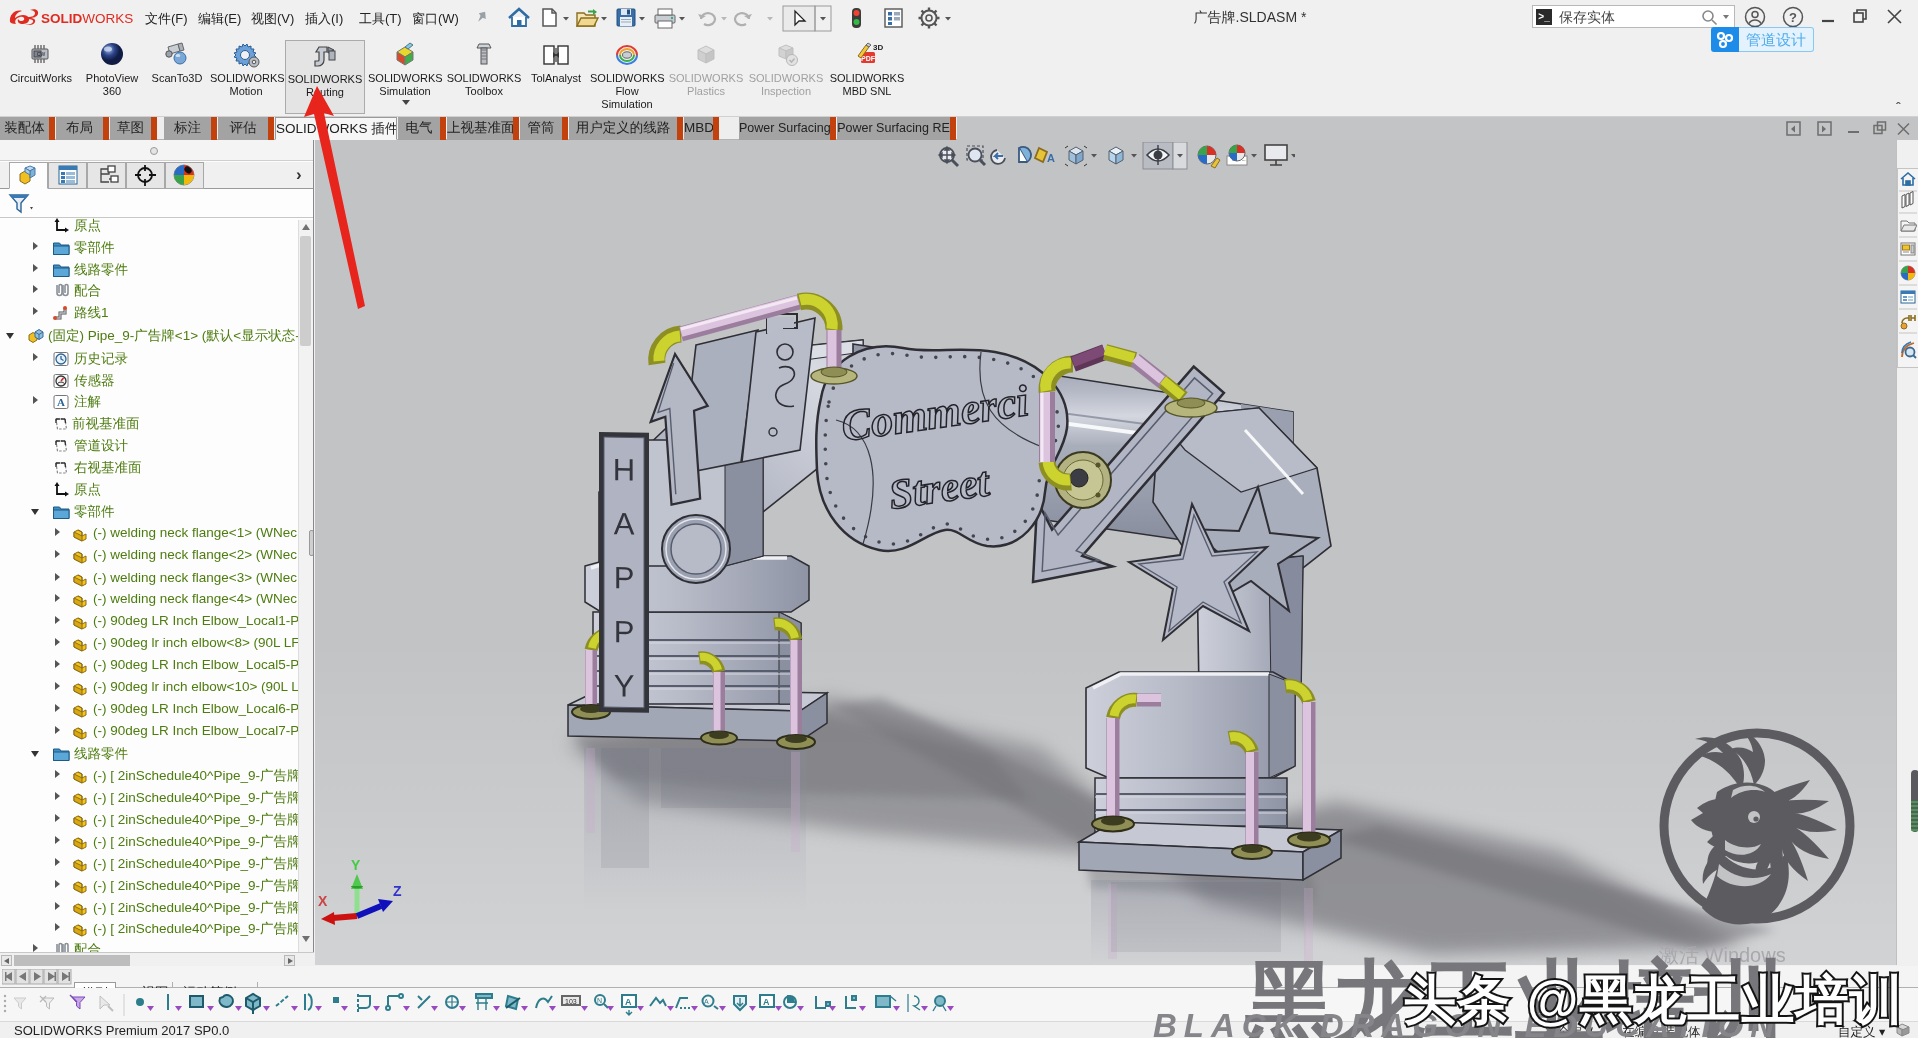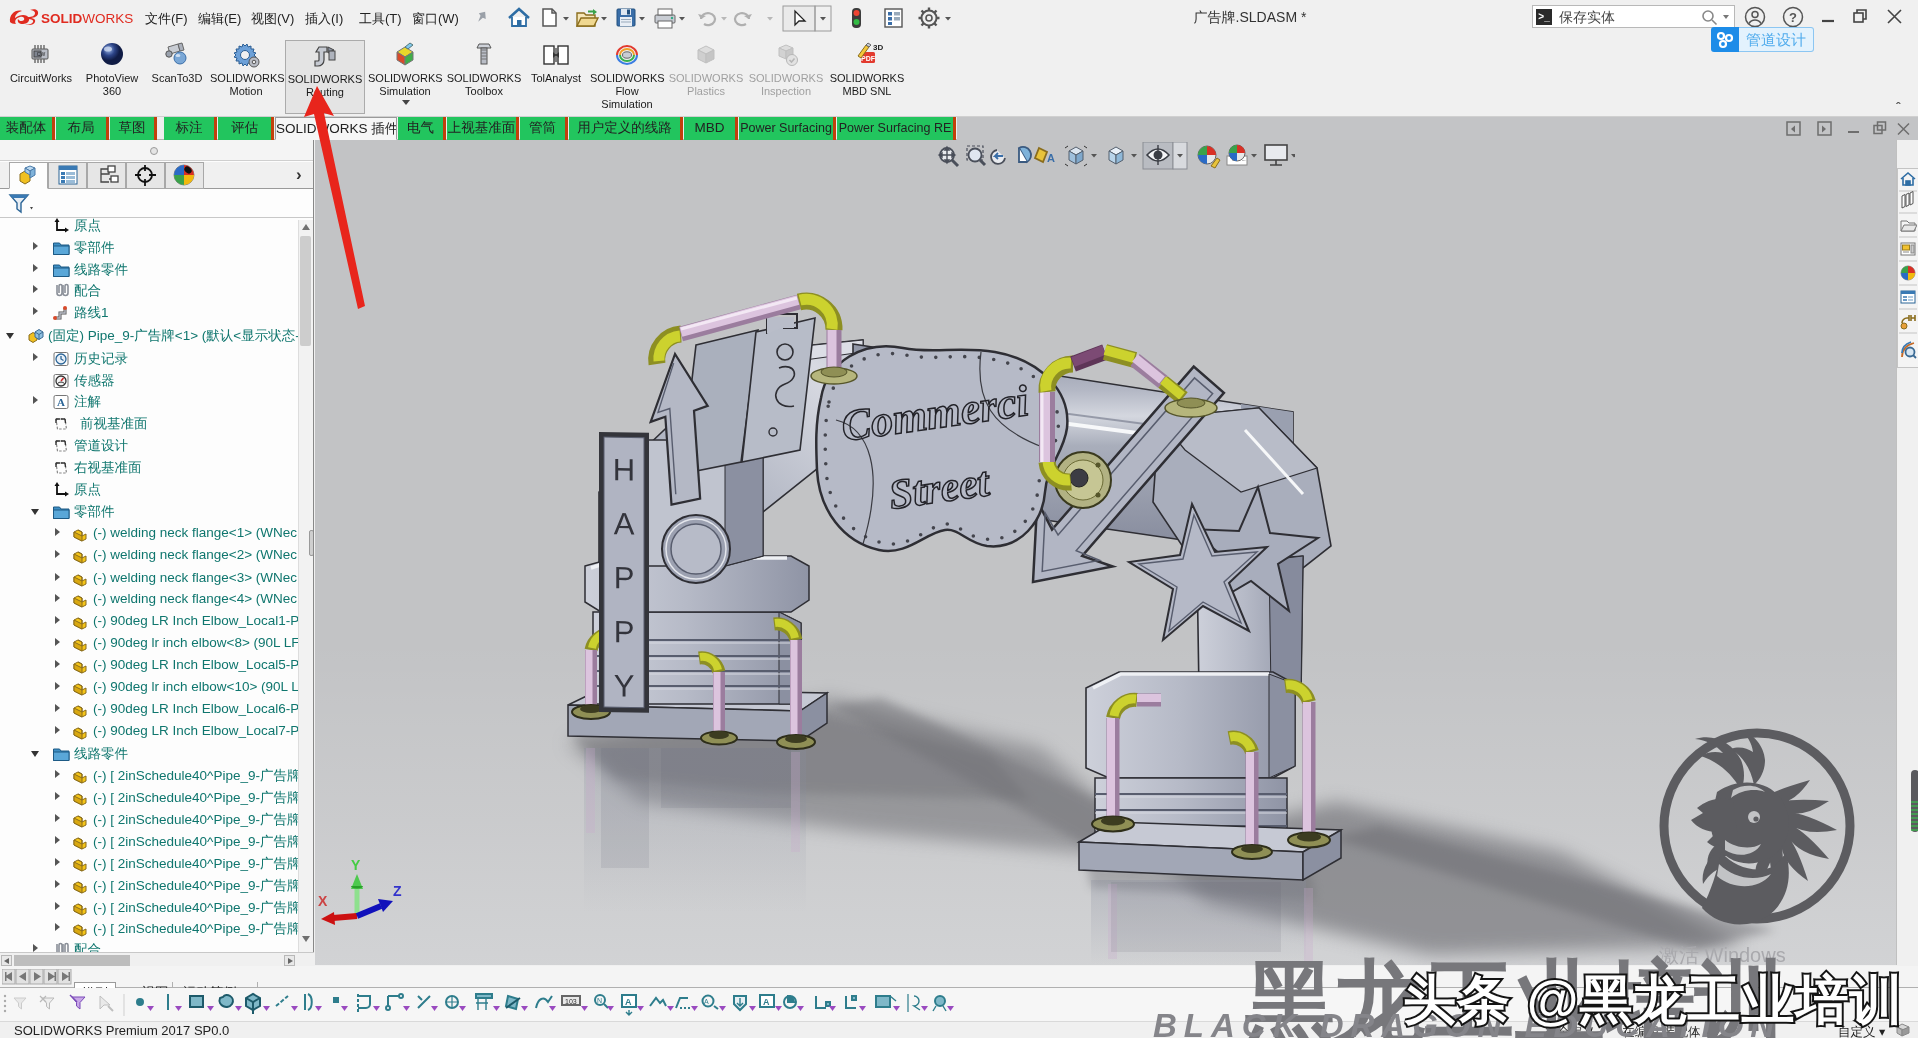--- a/index.html
+++ b/index.html
@@ -15,33 +15,33 @@
 
 
 #ribbon { position:absolute; left:0; top:36px; width:1918px; height:81px; background:#f0f0f0; border-bottom:1px solid #d0d0d0; }
 .rbtn { position:absolute; top:4px; height:72px; text-align:center; font-size:11px; line-height:13px; color:#1a1a1a; }
 .rbtn .ric { display:block; margin:0 auto 2px auto; }
 .rbtn.gray { color:#a0a0a0; }
 .rbtn.sel { background:#e4e4e4; border:1px solid #ababab; }
 
 
 #tabbar { position:absolute; left:0; top:117px; width:957px; height:23px; background:#eeeeee; border-bottom:1px solid #b4b4b4; }
-.ctab { position:absolute; top:0; height:23px; line-height:22px; text-align:center; font-size:13.5px; color:#222; border-right:3px solid #c2410c; background:#22c55e; white-space:nowrap; overflow:hidden; }
+.ctab { position:absolute; top:0; height:23px; line-height:22px; text-align:center; font-size:13.5px; color:#222; border-right:6px solid #c2410c; background:#a3a3a3; white-space:nowrap; overflow:hidden; }
 .ctab.active { background:#f6f6f6; border:1px solid #9a9a9a; border-bottom:1px solid #f6f6f6; font-weight:normal; }
 
 
 #leftpanel { position:absolute; left:0; top:140px; width:314px; height:812px; background:#fdfdfd; border-right:1px solid #888; overflow:hidden; }
 #viewport { position:absolute; left:315px; top:140px; width:1581px; height:825px; background:#c2c3c5; overflow:hidden; }
 #taskpane { position:absolute; left:1896px; top:140px; width:22px; height:825px; background:#f0f0f0; border-left:1px solid #c0c0c0; }
 
 
 .ptabs { position:absolute; left:0; top:22px; width:314px; height:27px; background:#f0f0f0; border-bottom:1px solid #9a9a9a; }
 .ptab { position:absolute; top:0; width:39px; height:27px; background:#e6e6e6; border:1px solid #a8a8a8; }
 .ptab.on { background:#fdfdfd; border-bottom:1px solid #fdfdfd; }
-.trow { position:absolute; left:0; height:22px; font-size:13.5px; color:#0f766e; white-space:nowrap;padding-left:28px; }
+.trow { position:absolute; left:0; height:22px; font-size:13.5px; color:#4d7c0f; white-space:nowrap;padding-left:28px; }
 .trow .arr { position:absolute; top:5px; width:0; height:0; }
 .arr.r { border-left:5px solid #555; border-top:4.5px solid transparent; border-bottom:4.5px solid transparent; }
 .arr.d { border-top:6px solid #333; border-left:4.5px solid transparent; border-right:4.5px solid transparent; top:8px; }
 .trow .lbl { position:absolute; top:2px; }
 .trow svg { position:absolute; top:2px; }
 
 
 #hscroll { position:absolute; left:0; top:952px; width:314px; height:14px; background:#f0f0f0; border-top:1px solid #c8c8c8; }
 #motionbar { position:absolute; left:0; top:966px; width:1918px; height:22px; background:#f4f4f4; border-bottom:1px solid #b0b0b0; }
 .mtab { position:absolute; top:16px; height:22px; line-height:21px; font-size:13.5px; color:#222; text-align:center; border-right:1px solid #b0b0b0; }
@@ -282,21 +282,21 @@
     <div class="ctab" style="left:0;width:55px">装配体</div>
     <div class="ctab" style="left:56px;width:53px">布局</div>
     <div class="ctab" style="left:110px;width:47px">草图</div>
     <div class="ctab" style="left:164px;width:53px">标注</div>
     <div class="ctab" style="left:218px;width:56px">评估</div>
     <div class="ctab active" style="left:275px;width:122px">SOLIDWORKS 插件</div>
     <div class="ctab" style="left:398px;width:48px">电气</div>
     <div class="ctab" style="left:447px;width:72px">上视基准面</div>
     <div class="ctab" style="left:520px;width:48px">管筒</div>
     <div class="ctab" style="left:569px;width:114px">用户定义的线路</div>
-    <div class="ctab" style="left:684px;width:54px">MBD</div>
+    <div class="ctab" style="left:684px;width:35px">MBD</div>
     <div class="ctab" style="left:739px;width:97px;font-size:12.5px">Power Surfacing</div>
     <div class="ctab" style="left:837px;width:119px;font-size:12.5px">Power Surfacing RE</div>
   </div>
   <div class="abs" style="left:957px;top:117px;width:961px;height:23px;background:#c3c4c6">
     <svg class="abs" style="left:829px;top:4px" width="125" height="16" viewBox="0 0 125 16" fill="none" stroke="#6e6e6e" stroke-width="1.5">
       <rect x="1" y="1" width="13" height="13"></rect>
             <path d="M9 4.5 L5 8 l4 3.5z" fill="#6e6e6e" stroke="none"></path>
       <rect x="32" y="1" width="13" height="13"></rect>
             <path d="M36 4.5 L40 8 l-4 3.5z" fill="#6e6e6e" stroke="none"></path>
       <path d="M62 11 h11" stroke-width="2"></path>
@@ -487,21 +487,21 @@
               <span class="arr r" style="left:33px"></span>
               <svg style="left:52px" width="18" height="18" viewBox="0 0 18 18">
                 <use href="#i-ann"></use>
               </svg>
               <span class="lbl" style="left:74px">注解</span>
             </div>
     <div class="trow" style="top:273px;left:0;width:298px;overflow:hidden">
               <svg style="left:52px" width="18" height="18" viewBox="0 0 18 18">
                 <use href="#i-plane"></use>
               </svg>
-              <span class="lbl" style="left:80px">前视基准面</span>
+              <span class="lbl" style="left:72px">前视基准面</span>
             </div>
     <div class="trow" style="top:295px;left:0;width:298px;overflow:hidden">
               <svg style="left:52px" width="18" height="18" viewBox="0 0 18 18">
                 <use href="#i-plane"></use>
               </svg>
               <span class="lbl" style="left:74px">管道设计</span>
             </div>
     <div class="trow" style="top:317px;left:0;width:298px;overflow:hidden">
               <svg style="left:52px" width="18" height="18" viewBox="0 0 18 18">
                 <use href="#i-plane"></use>

